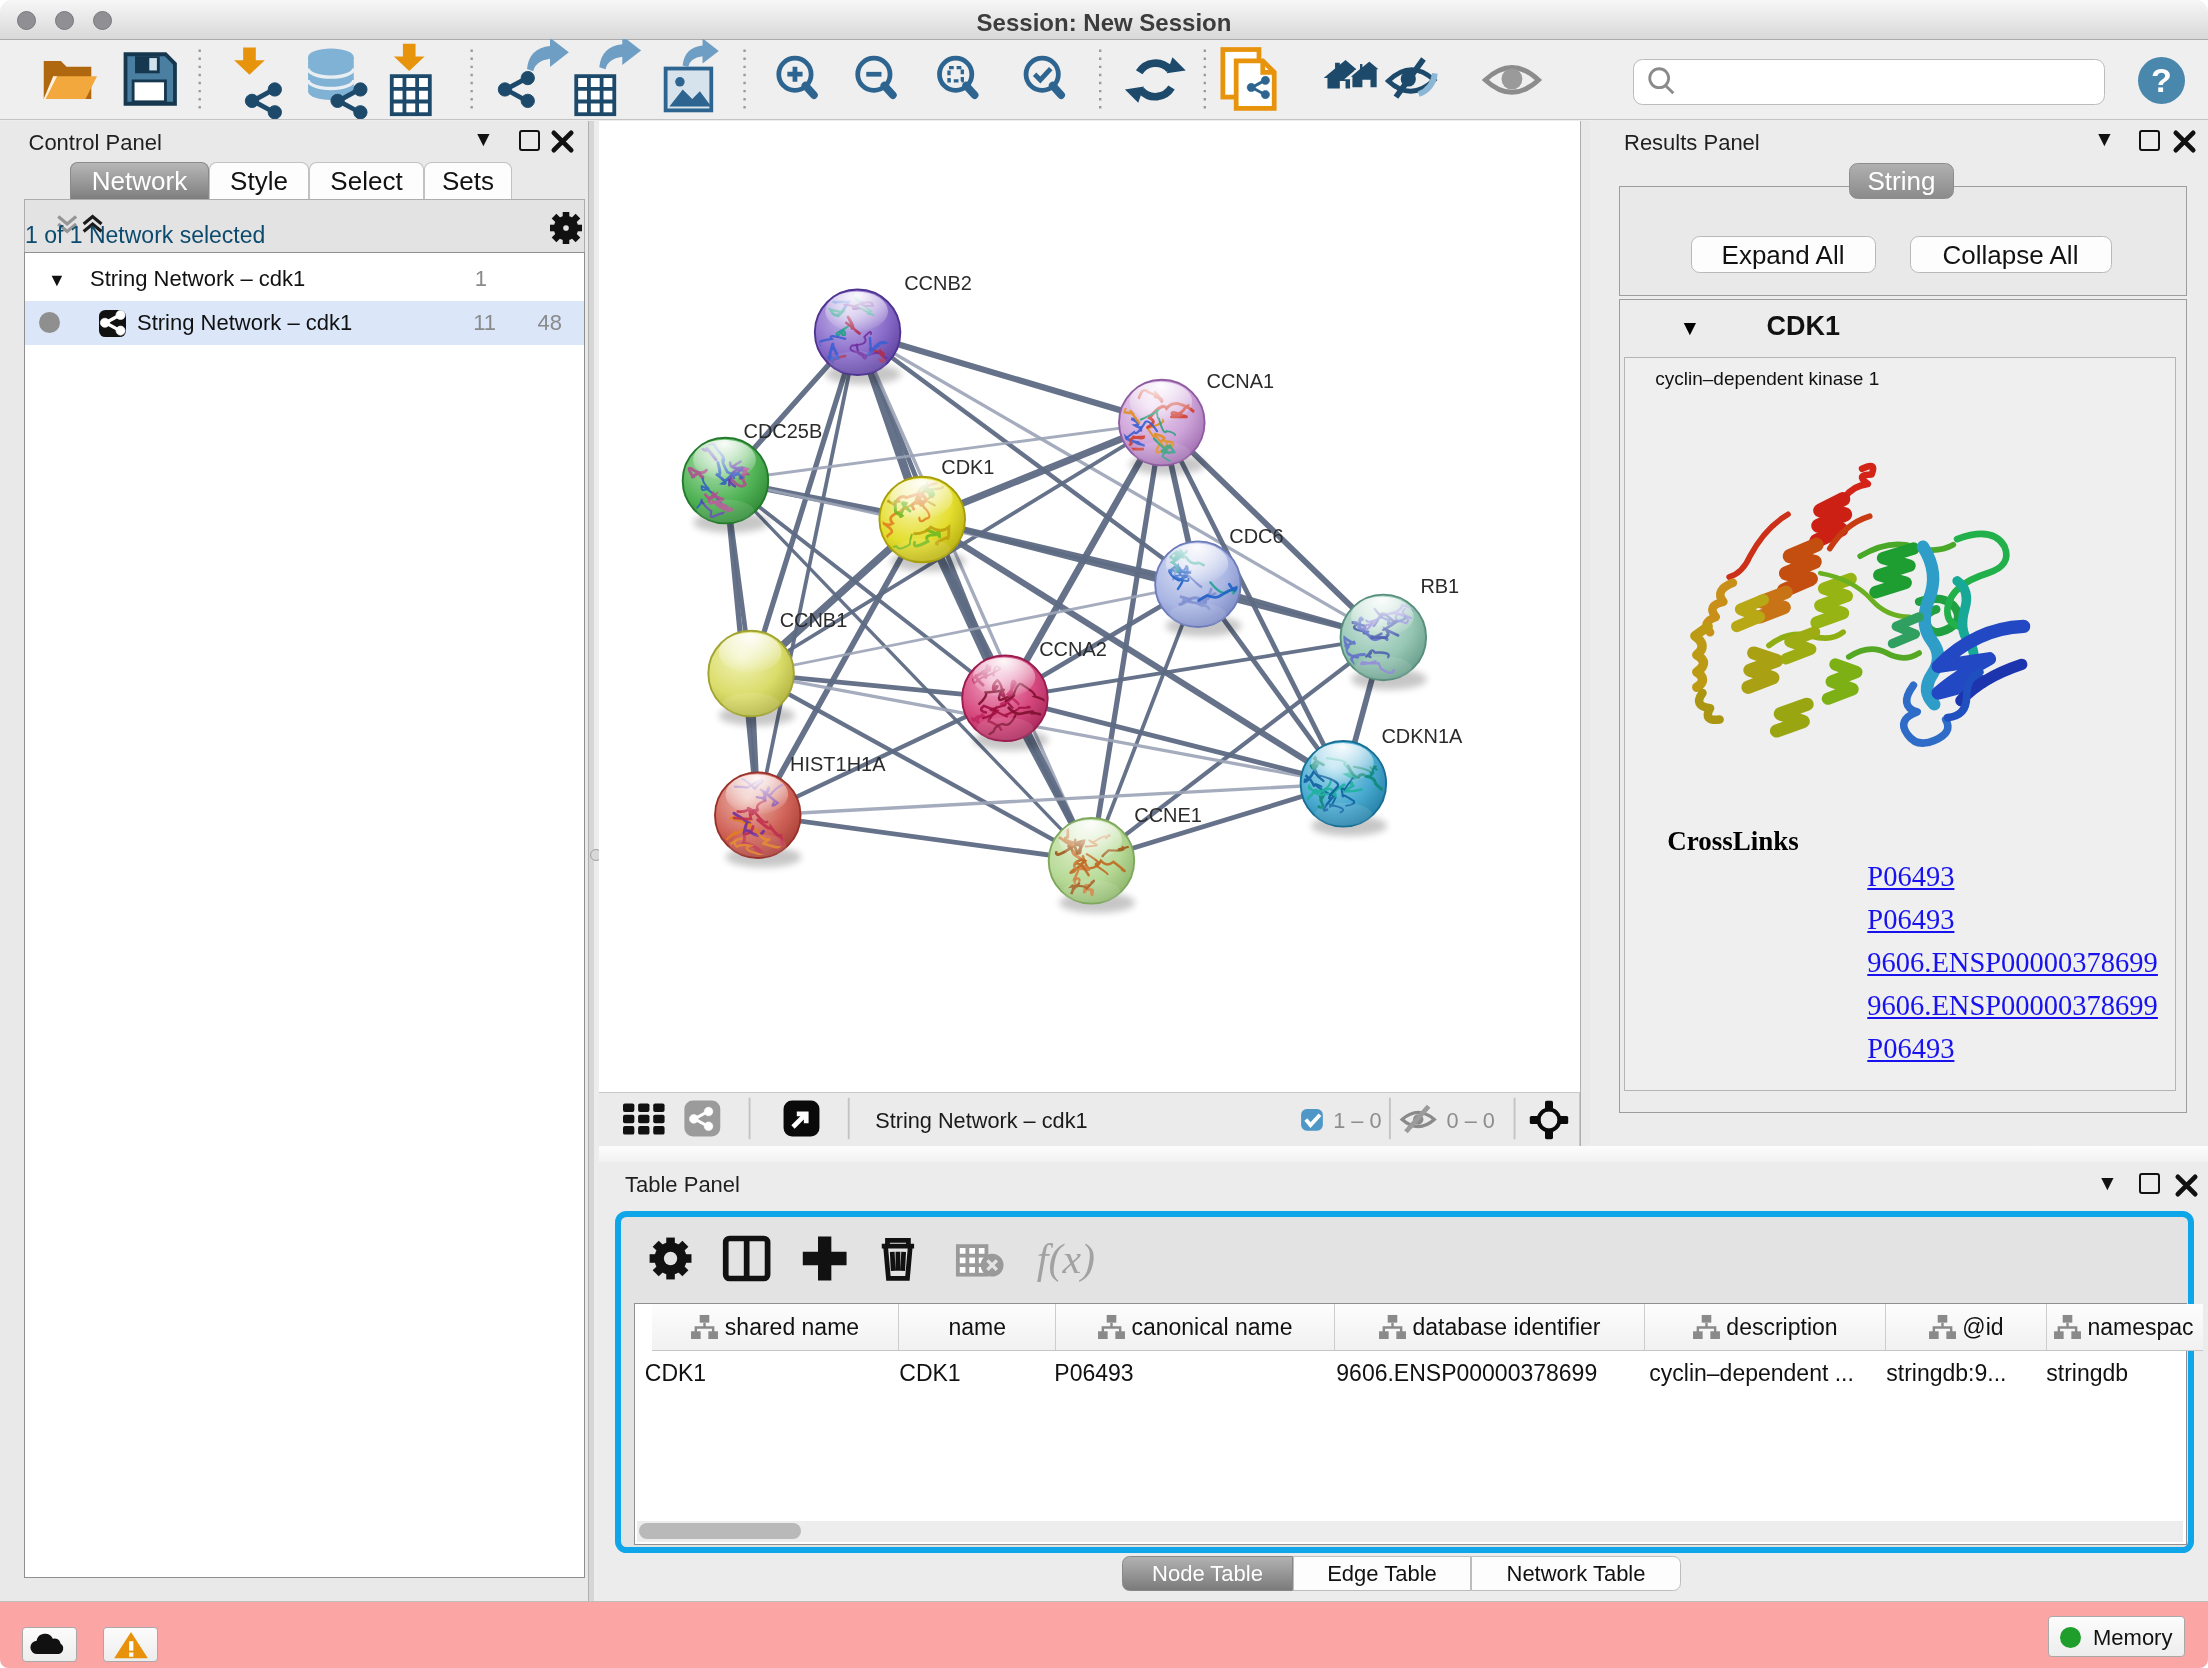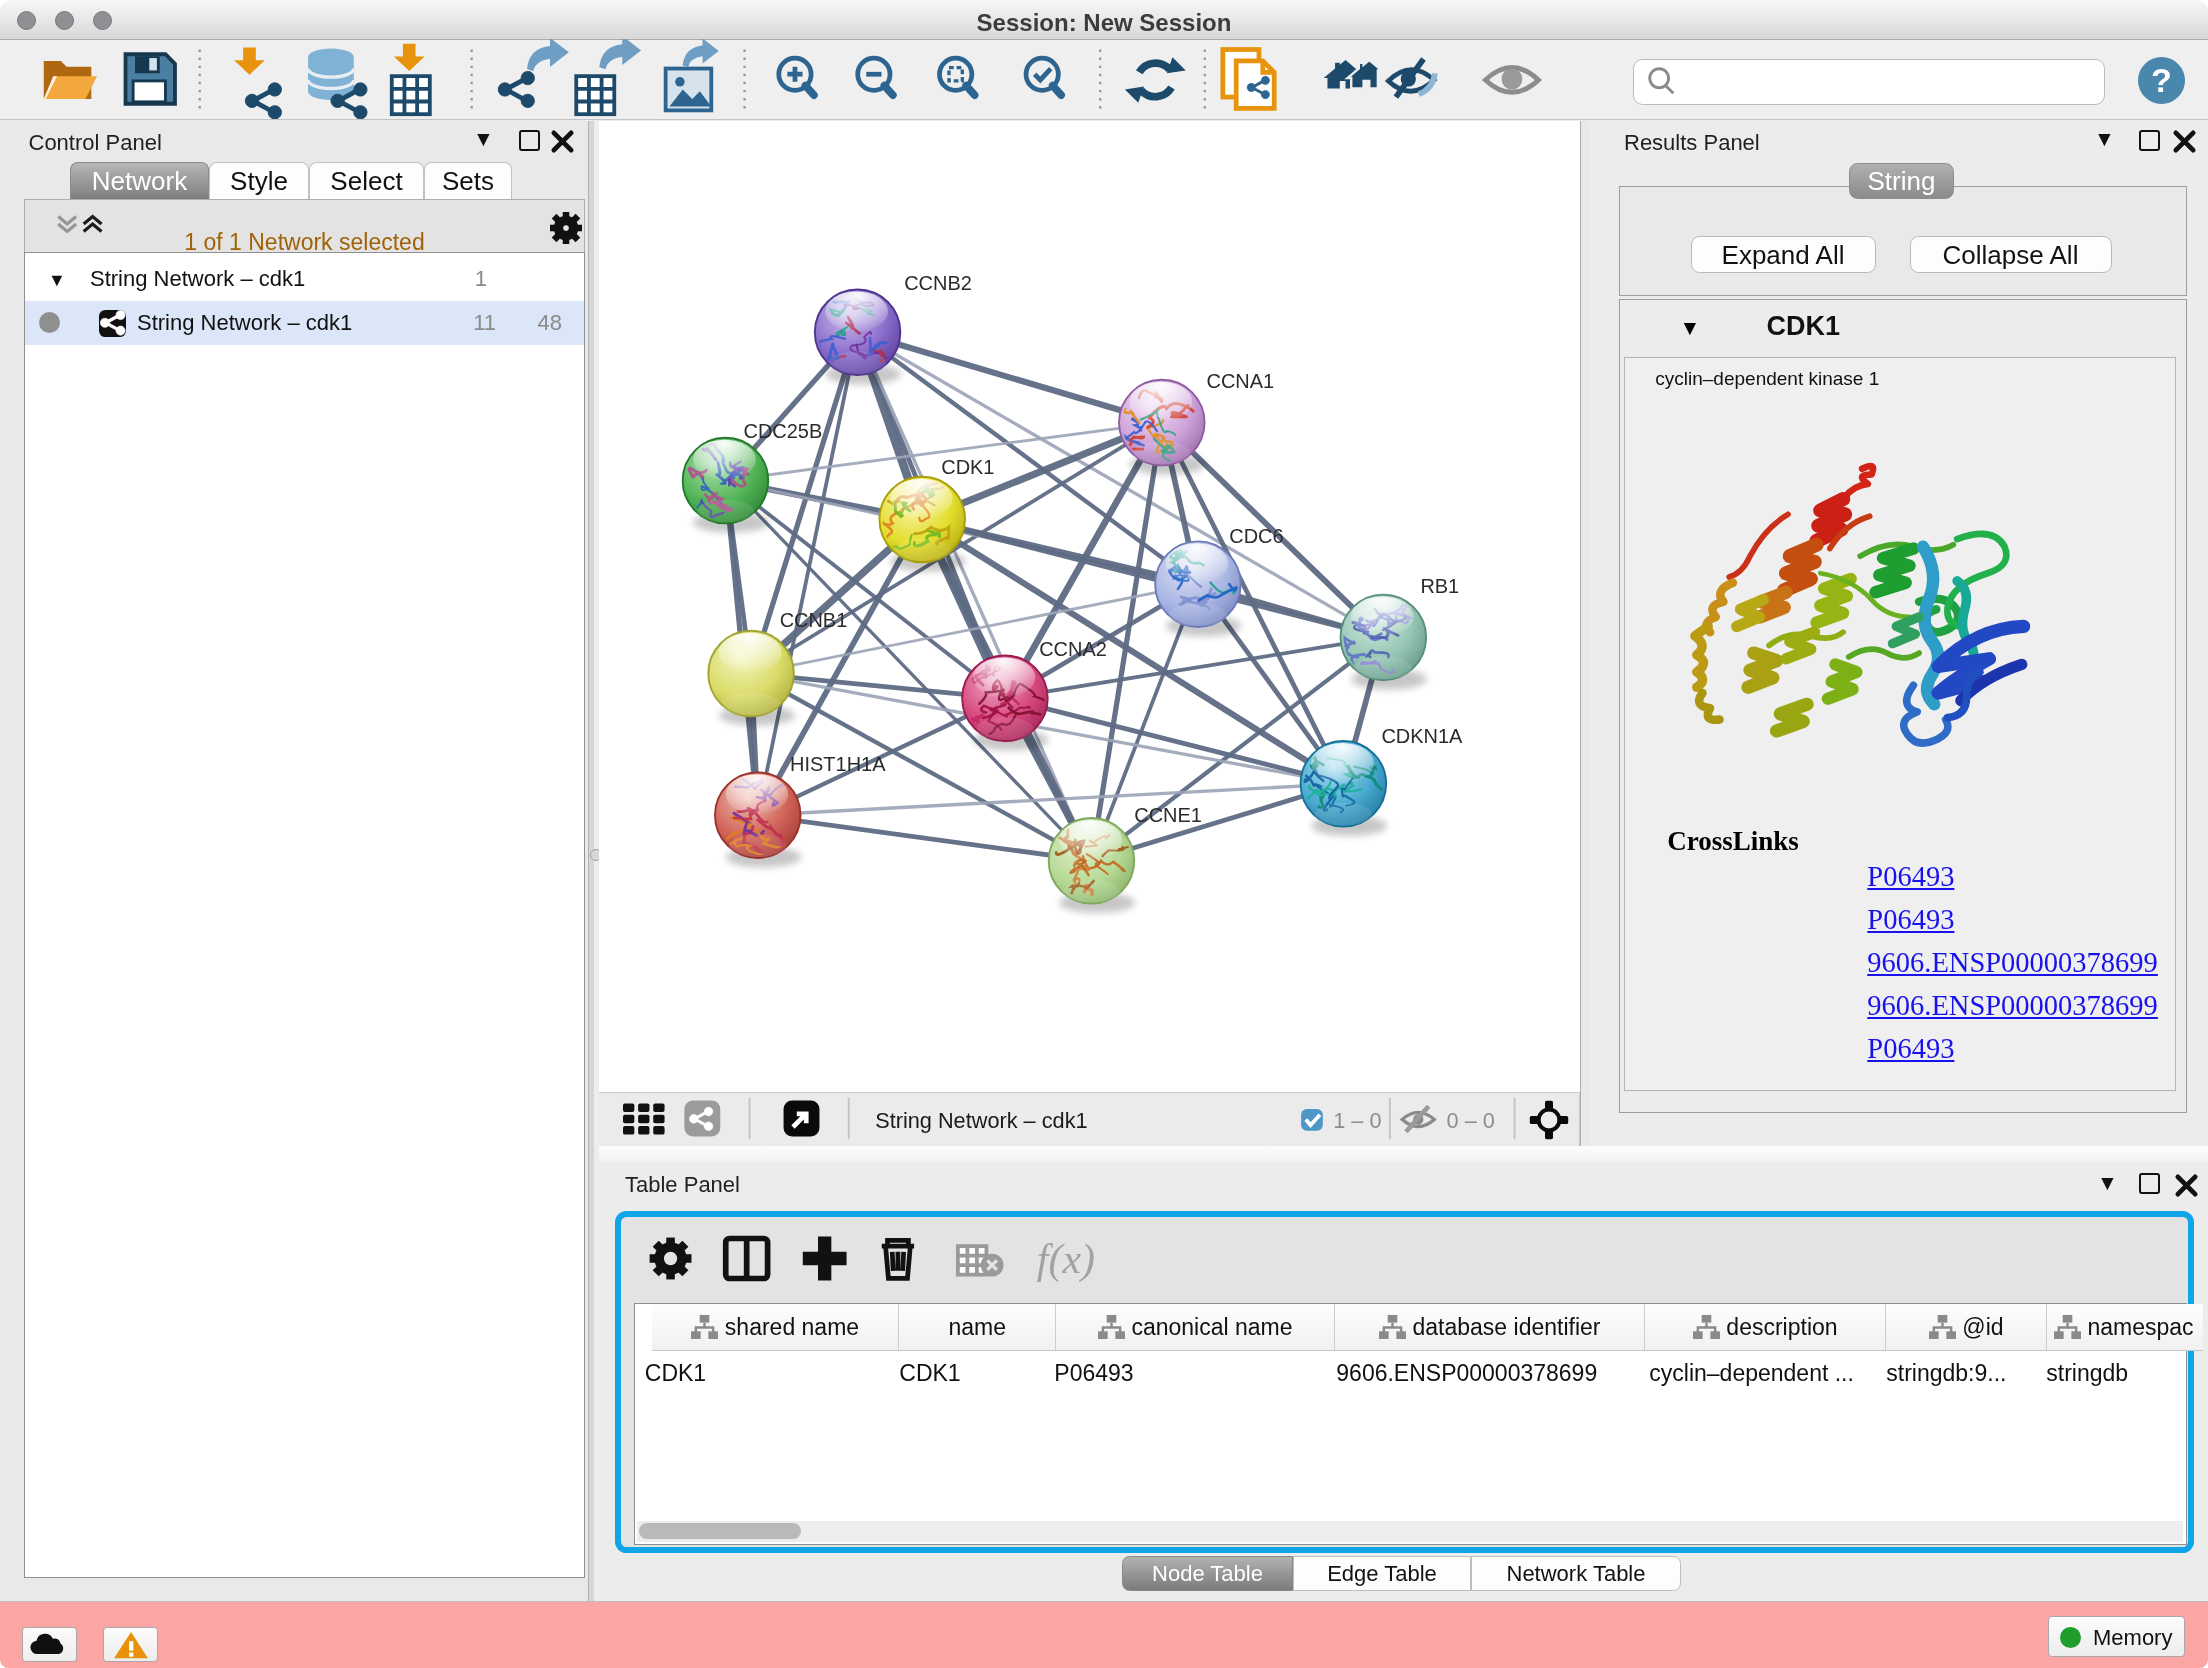--- a/index.html
+++ b/index.html
@@ -24,21 +24,21 @@
 #tablepanel { left:599px; top:1162px; width:1609px; height:438px; background:#ececec; }
 #statusbar { left:0; top:1601px; width:2208px; height:68px; background:#fca5a5; border-top:1px solid #bdbdbd;padding-left:32px; }
 
 .ptitle { font-size:22px; color:#1f1f1f; }
 .pc-tri { position:absolute; font-size:21px; color:#111; }
 .pc-sq { position:absolute; width:21px; height:21px; border:2.9px solid #111; border-radius:2.9px; }
 .pc-x { position:absolute; }
 .tab { position:absolute; top:0; height:37px; background:#fdfdfd; border:1px solid #c2c2c2; border-bottom:none; border-radius:7.6px 7.6px 0 0; text-align:center; font-size:26px; color:#111; line-height:37px; }
 .tab.sel { background:linear-gradient(#b7b7b7,#7e7e7e); color:#fff; border-color:#8a8a8a; }
 #cp-box { position:absolute; left:24px; top:78px; width:561px; height:1377px; background:#e3e3e3; border:1px solid #adadad; }
-#cp-row { position:absolute; left:0; top:20px; width:100%; height:44px; font-size:23px; color:#a16207; text-align:center; line-height:44px; }
+#cp-row { position:absolute; left:0; top:13px; width:100%; height:44px; font-size:23px; color:#0c4a6e; text-align:left; line-height:44px; }
 #cp-list { position:absolute; left:-1px; top:52px; width:561px; height:1326px; background:#fff; border:1.9px solid #8f8f8f; }
 .lrow { position:absolute; left:0; width:100%; height:44px; font-size:22px; color:#111; line-height:44px; }
 .lnum { position:absolute; color:#8a8a8a; }
 
 .rbtn { position:absolute; height:37px; background:#fdfdfd; border:1.4px solid #b9b9b9; border-radius:8.6px; font-size:26px; color:#111; text-align:center; line-height:36px; }
 .serif { font-family:"Liberation Serif", serif; }
 a.bluelink { color:#1812ee; text-decoration:underline; }
 
 #tp-container { position:absolute; left:16px; top:49px; width:1579px; height:342px; background:#e3e3e3; border:6px solid #0ea5e9; border-radius:11.4px; }
 #tp-table { position:absolute; left:13.3px; top:86px; width:1553px; height:242px; background:#fff; border:1.9px solid #8f8f8f; }

